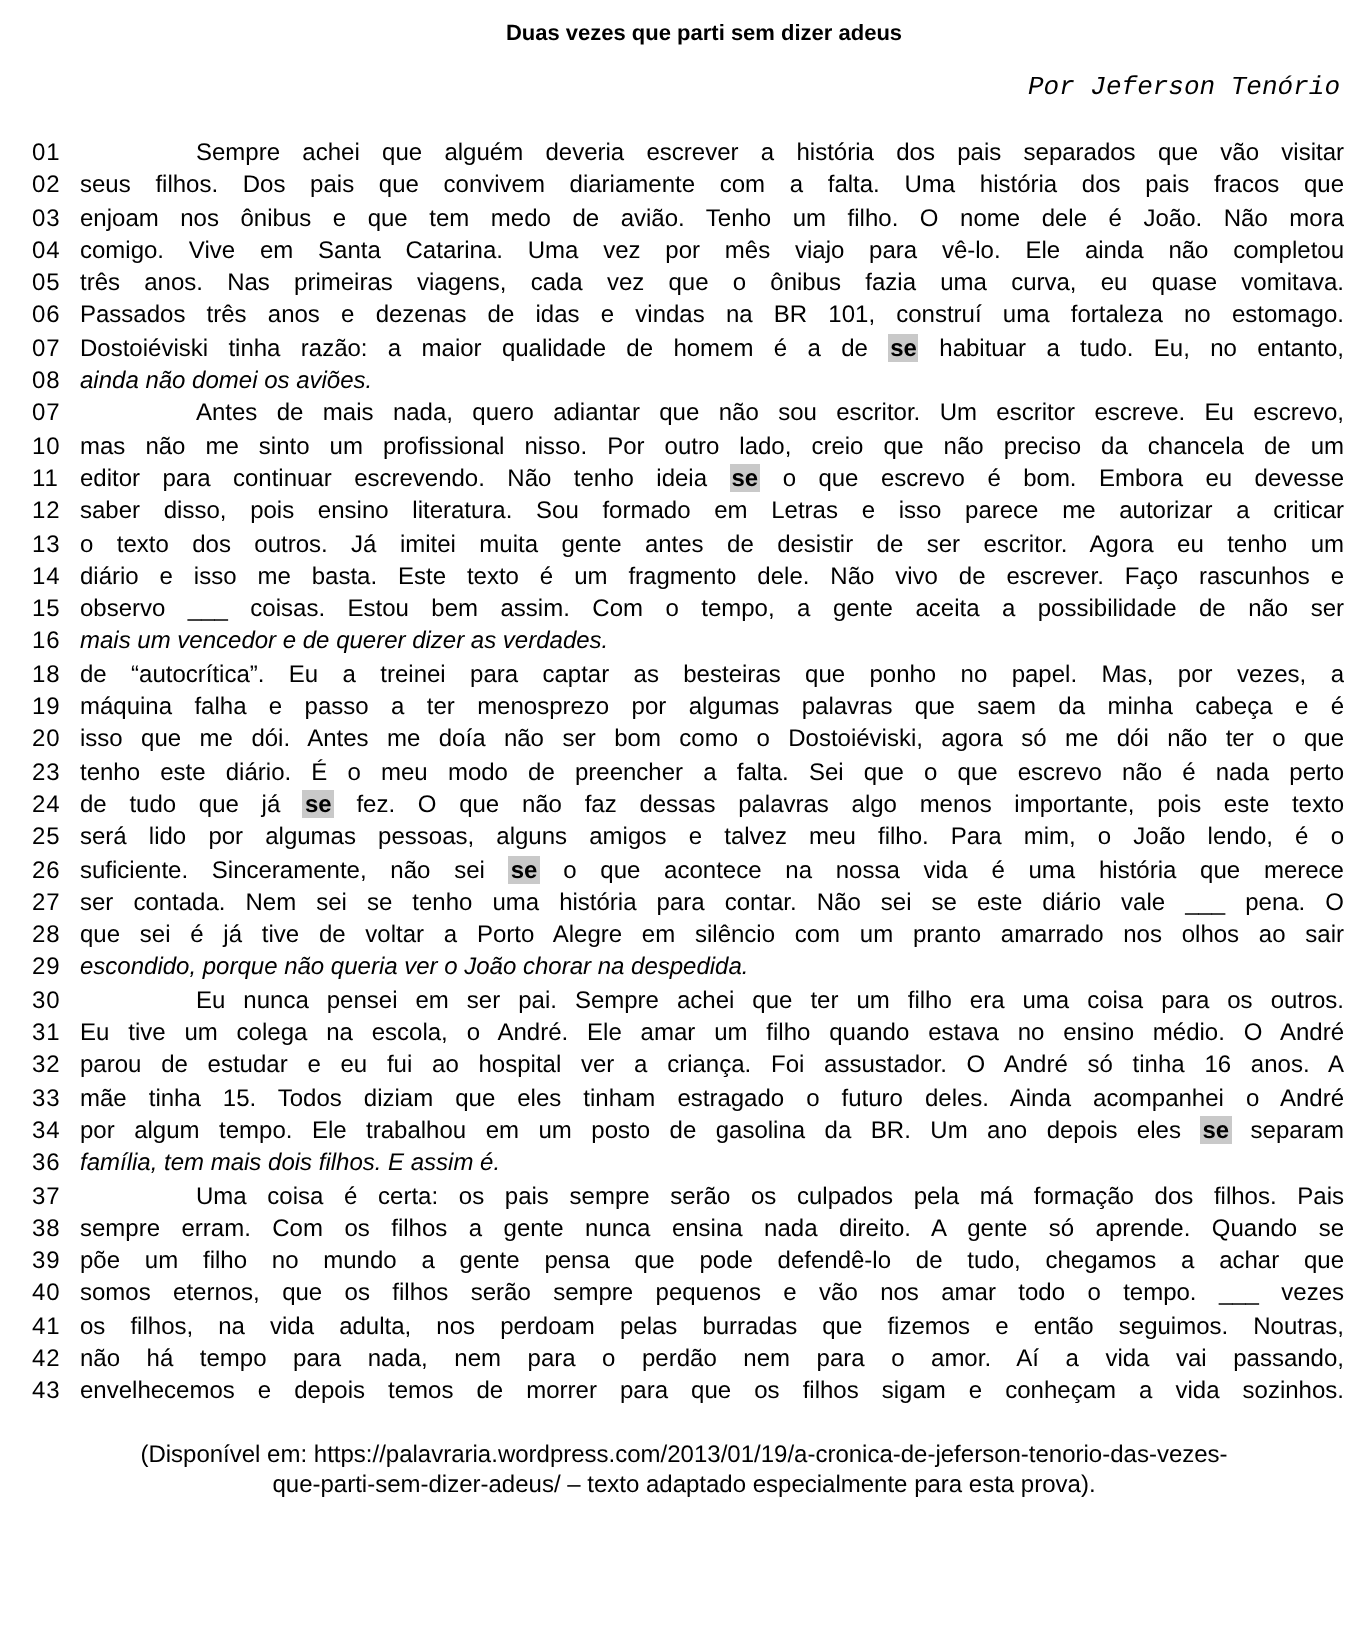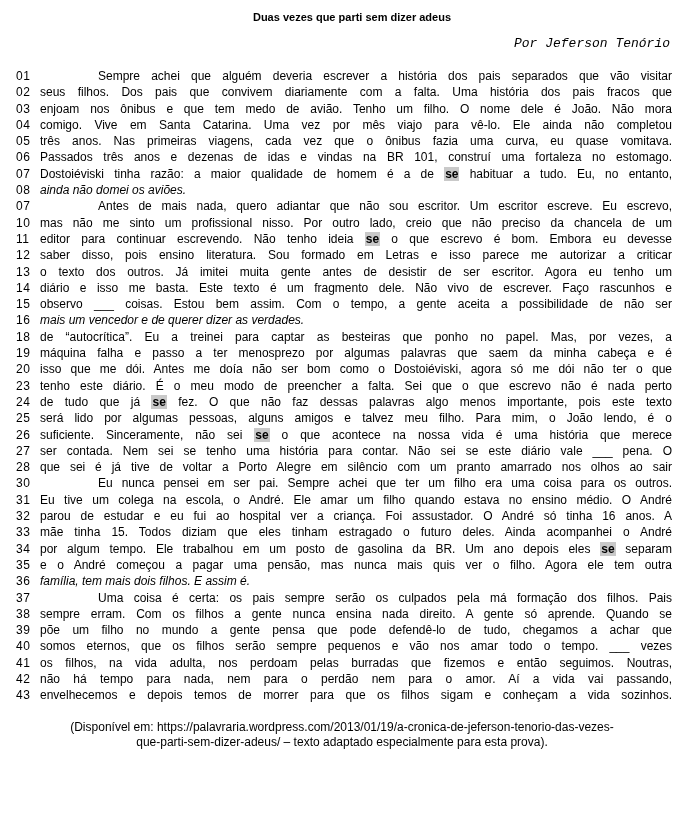--- a/index.html
+++ b/index.html
@@ -172,43 +172,43 @@
         <span class="txt"><span>suficiente. Sinceramente, não sei </span><span class="hl" style="background: rgb(201, 201, 201);">se</span><span> o que acontece na nossa vida é uma história que merece</span></span>
       </div>
       <div class="line">
         <span class="num">27</span>
         <span class="txt"><span>ser contada. Nem sei se tenho uma história para contar. Não sei se este diário vale ___ pena. O</span></span>
       </div>
       <div class="line">
         <span class="num">28</span>
         <span class="txt"><span>que sei é já tive de voltar a Porto Alegre em silêncio com um pranto amarrado nos olhos ao sair</span></span>
       </div>
+      <div class="line last">
+        <span class="num">29</span>
+        <span class="txt"><span>escondido, porque não queria ver o João chorar na despedida.</span></span>
+      </div>
       <div class="line">
         <span class="num">30</span>
         <span class="txt indent"><span>Eu nunca pensei em ser pai. Sempre achei que ter um filho era uma coisa para os outros.</span></span>
       </div>
       <div class="line">
         <span class="num">31</span>
         <span class="txt"><span>Eu tive um colega na escola, o André. Ele amar um filho quando estava no ensino médio. O André</span></span>
       </div>
       <div class="line">
         <span class="num">32</span>
         <span class="txt"><span>parou de estudar e eu fui ao hospital ver a criança. Foi assustador. O André só tinha 16 anos. A</span></span>
       </div>
       <div class="line">
         <span class="num">33</span>
         <span class="txt"><span>mãe tinha 15. Todos diziam que eles tinham estragado o futuro deles. Ainda acompanhei o André</span></span>
       </div>
       <div class="line">
         <span class="num">34</span>
         <span class="txt"><span>por algum tempo. Ele trabalhou em um posto de gasolina da BR. Um ano depois eles </span><span class="hl" style="background: rgb(201, 201, 201);">se</span><span> separam</span></span>
-      </div>
-      <div class="line">
-        <span class="num">35</span>
-        <span class="txt"><span>e o André começou a pagar uma pensão, mas nunca mais quis ver o filho. Agora ele tem outra</span></span>
       </div>
       <div class="line last">
         <span class="num">36</span>
         <span class="txt"><span>família, tem mais dois filhos. E assim é.</span></span>
       </div>
       <div class="line">
         <span class="num">37</span>
         <span class="txt indent"><span>Uma coisa é certa: os pais sempre serão os culpados pela má formação dos filhos. Pais</span></span>
       </div>
       <div class="line">

